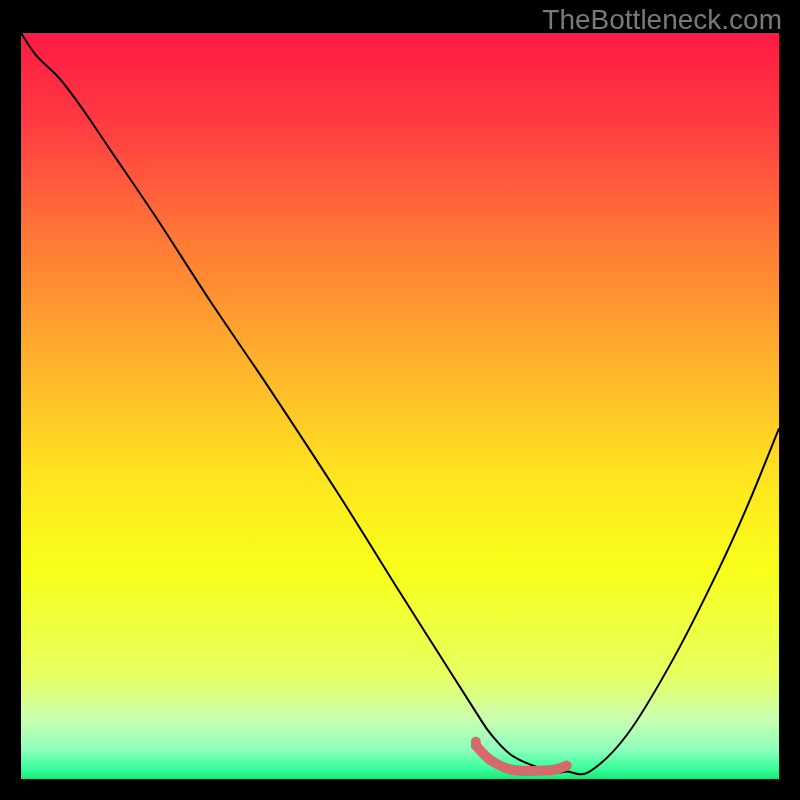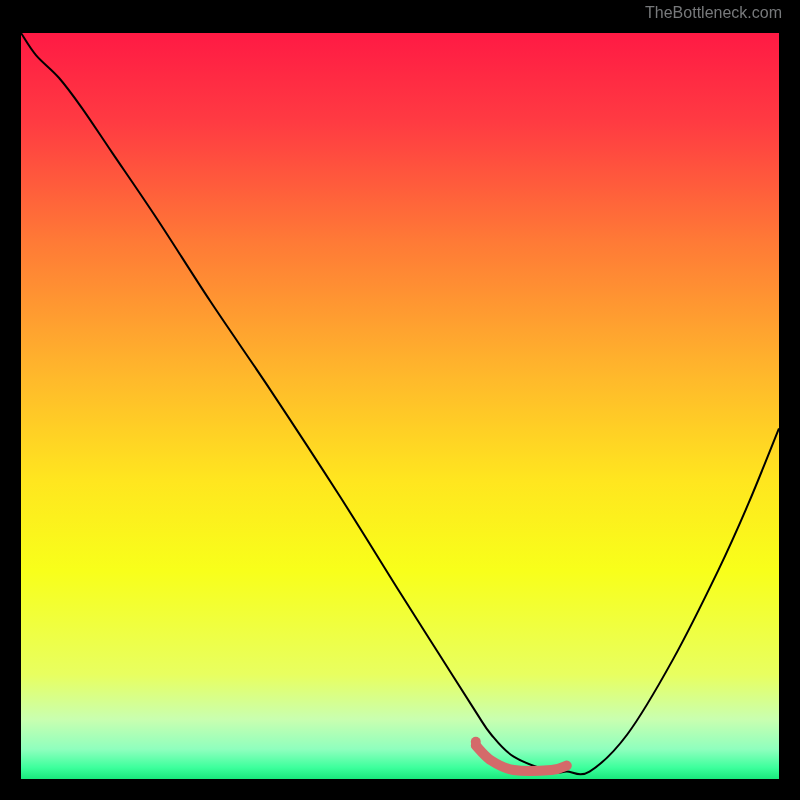--- a/index.html
+++ b/index.html
@@ -8,21 +8,21 @@
     width: 800px;
     height: 800px;
     position: relative;
     background: #000;
   }
   .watermark {
     position: absolute;
     top: 4px;
     right: 18px;
     font-family: Arial, Helvetica, sans-serif;
-    font-size: 16px;
+    font-size: 28px;
     color: #77797b;
     font-weight: 500;
     letter-spacing: 0px;
   }
   .plot-area {
     position: absolute;
     left: 21px;
     top: 33px;
     width: 758px;
     height: 746px;

